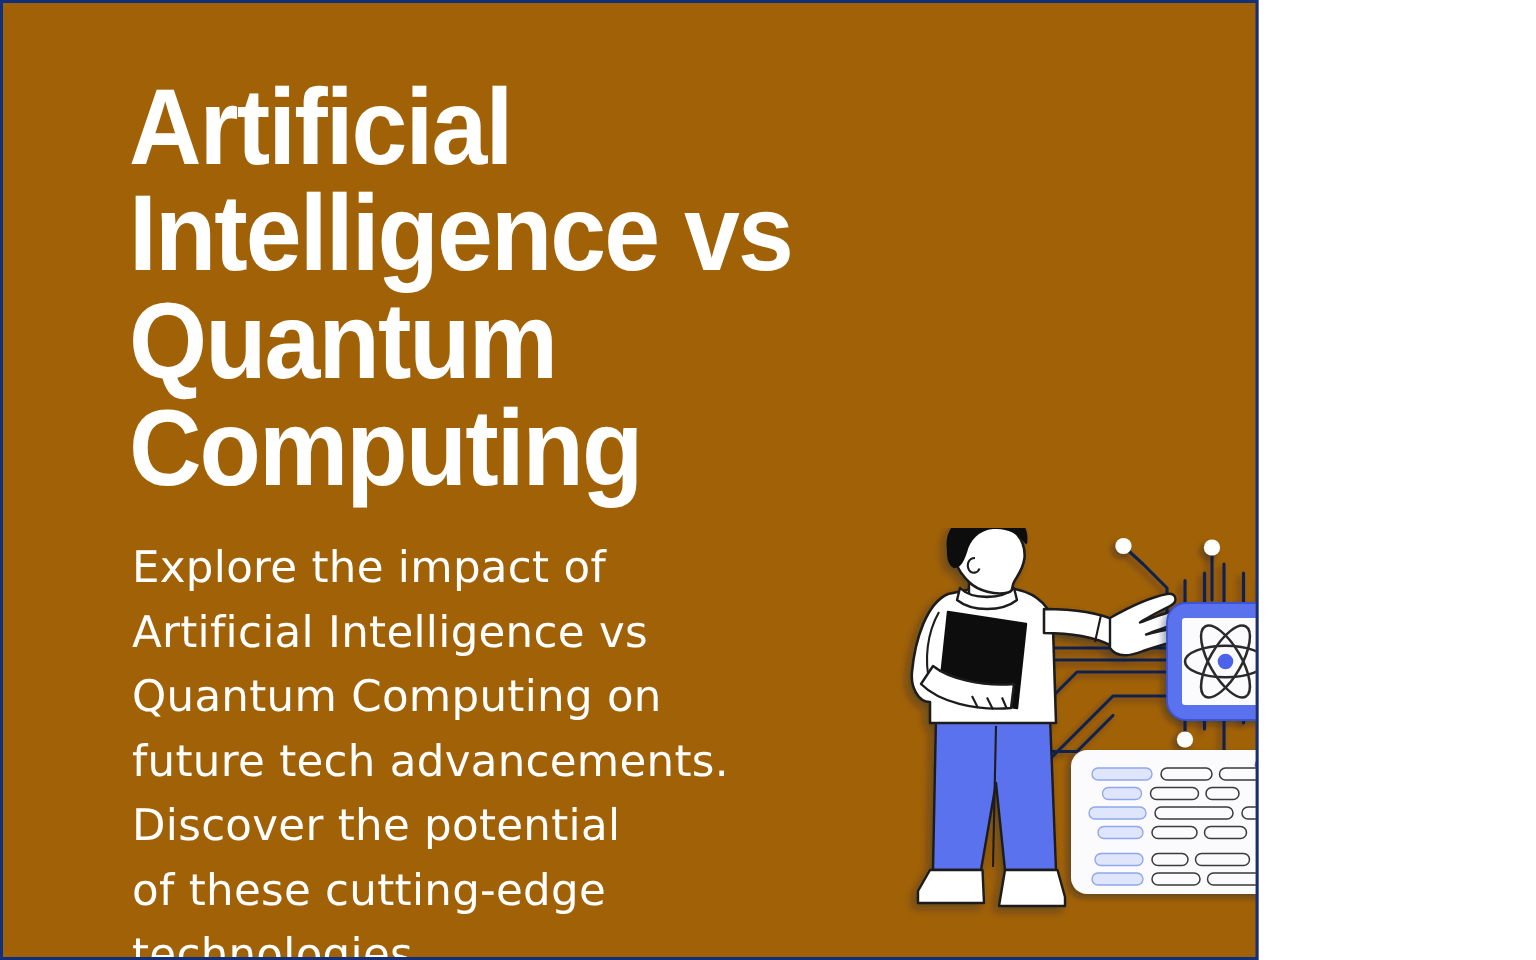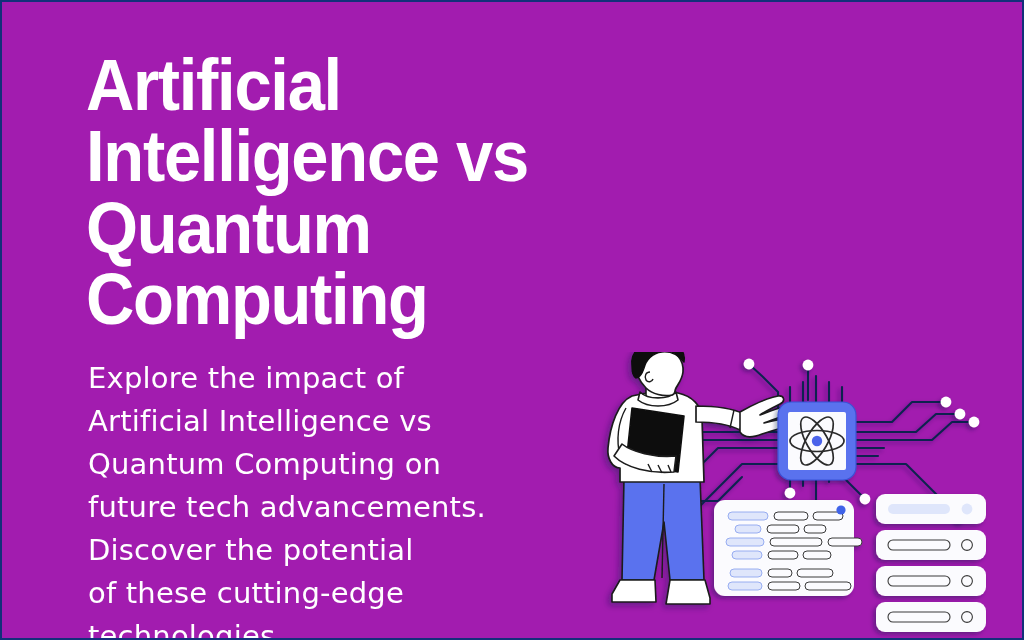--- a/index.html
+++ b/index.html
@@ -3,24 +3,24 @@
 <meta charset="utf-8">
 <title>AI vs Quantum Computing</title>
 <style>
   html, body {
     margin: 0;
     padding: 0;
     background: #ffffff;
   }
   #poster {
     position: relative;
-    width: 1024px;
+    width: 839px;
     height: 640px;
     overflow: hidden;
-    background: #a21caf;
+    background: #a16207;
     box-sizing: border-box;
     border: 2px solid #12307a;
     font-family: "Liberation Sans", sans-serif;
   }
 
   
   .text-col {
     position: absolute;
     left: 84px;
     top: 48px;

